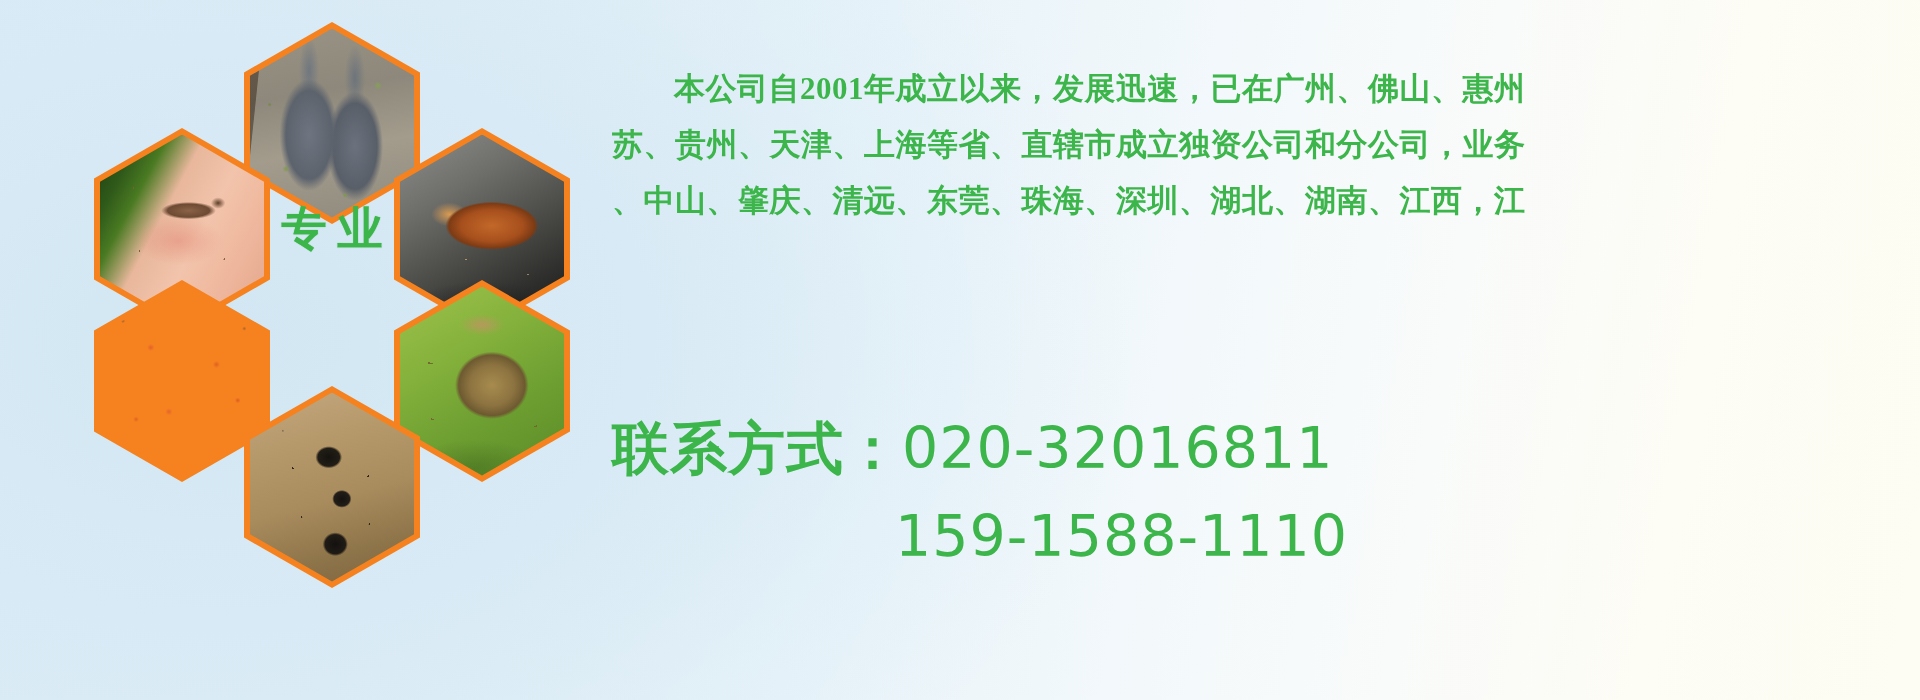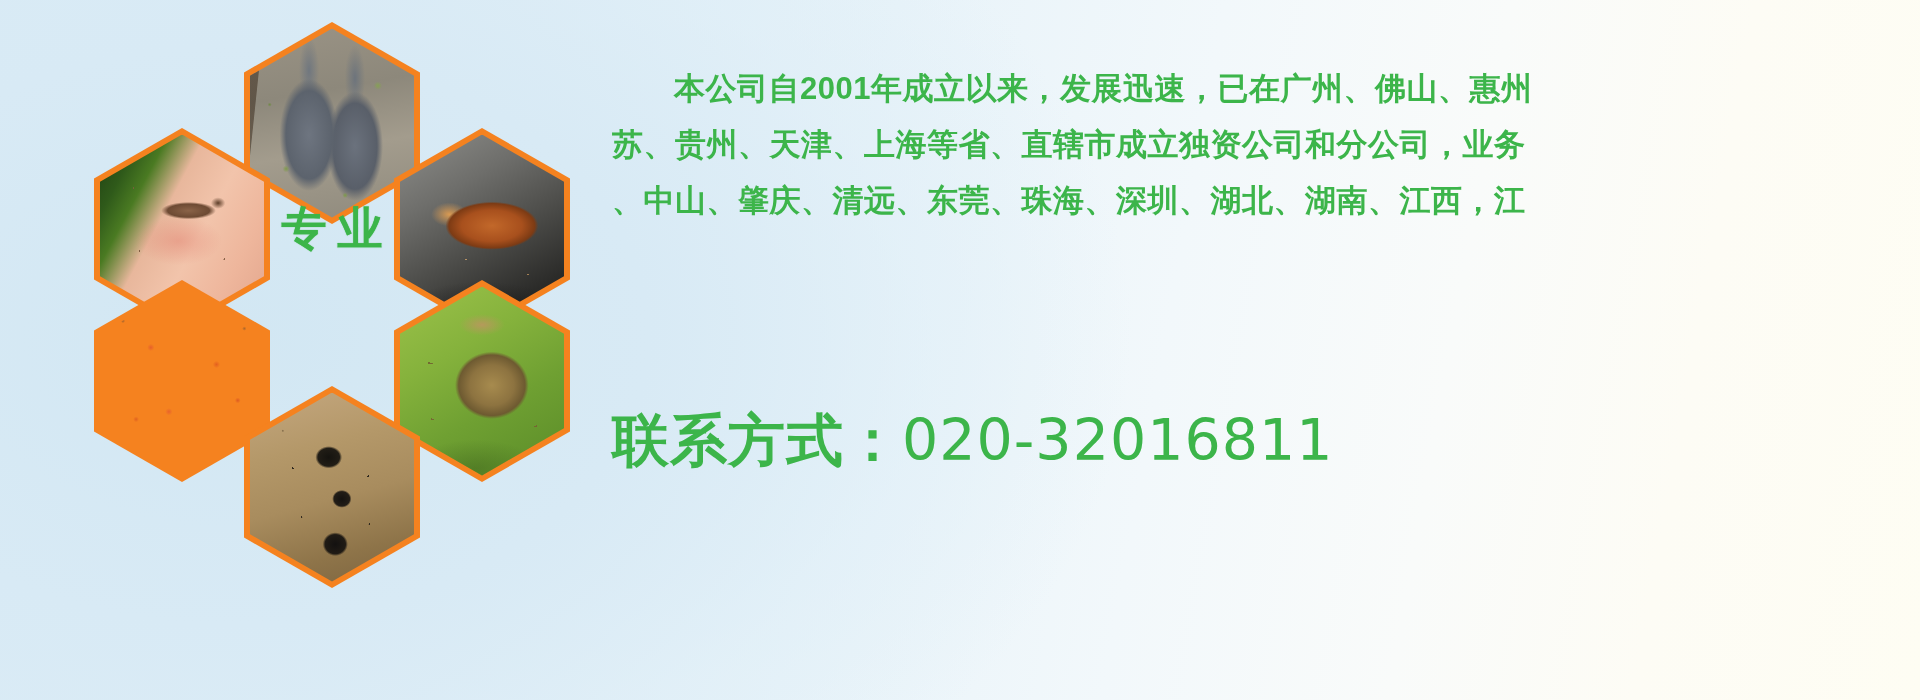--- a/index.html
+++ b/index.html
@@ -152,38 +152,38 @@
       linear-gradient(20deg,rgba(110,88,48,0.8) 0 2px,rgba(0,0,0,0) 2.1px) no-repeat 22% 40%/36px 3px,
       radial-gradient(ellipse 90px 40px at 46% 96%, rgba(60,96,28,0.45) 0%, rgba(60,96,28,0) 72%);
   }
 
   
   #copy{
     position:absolute;left:612px;top:30px;width:1270px;
   }
   #intro{
     color:#3cb54a;
-    font-family:Liberation Sans, sans-serif;
+    font-family:Liberation Serif, serif;
     font-weight:bold;
     font-size:31px;
     line-height:56px;
     letter-spacing:0.5px;
   }
   #intro .ln{display:block;white-space:nowrap;}
   #intro .ln.first{text-indent:62px;}
 
   #contact{
     position:absolute;left:612px;top:400px;width:1270px;
     color:#3cb54a;
     font-family:"DejaVu Sans","Liberation Sans",sans-serif;
     font-size:57px;
     line-height:80px;
     letter-spacing:1px;
   }
-  #contact .cline{display:block;white-space:nowrap;}
+  #contact .cline{display:block;white-space:nowrap;margin-top:8px;}
   #contact .cline.second{padding-left:283px;}
   #contact .label{font-weight:bold;}
   #contact .num{font-weight:normal;}
 </style>
 </head>
 <body>
 
 <div id="banner">
 
   <div id="honeycomb">
@@ -236,15 +236,18 @@
       <span class="ln first">本公司自2001年成立以来，发展迅速，已在广州、佛山、惠州</span>
       <span class="ln">苏、贵州、天津、上海等省、直辖市成立独资公司和分公司，业务</span>
       <span class="ln">、中山、肇庆、清远、东莞、珠海、深圳、湖北、湖南、江西，江</span>
     </p>
   </div>
 
   <div id="contact">
     <span class="cline">
       <span class="label">联系方式：</span><span class="num">020-32016811</span>
     </span>
+    <span class="cline second">
+      <span class="num">159-1588-1110</span>
+    </span>
   </div>
 
 </div>
 
 </body></html>

